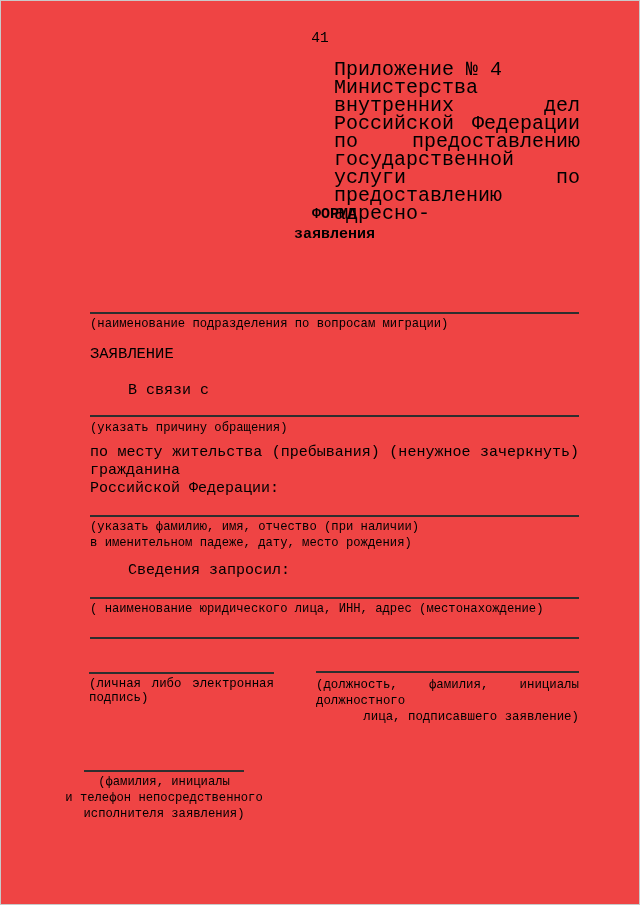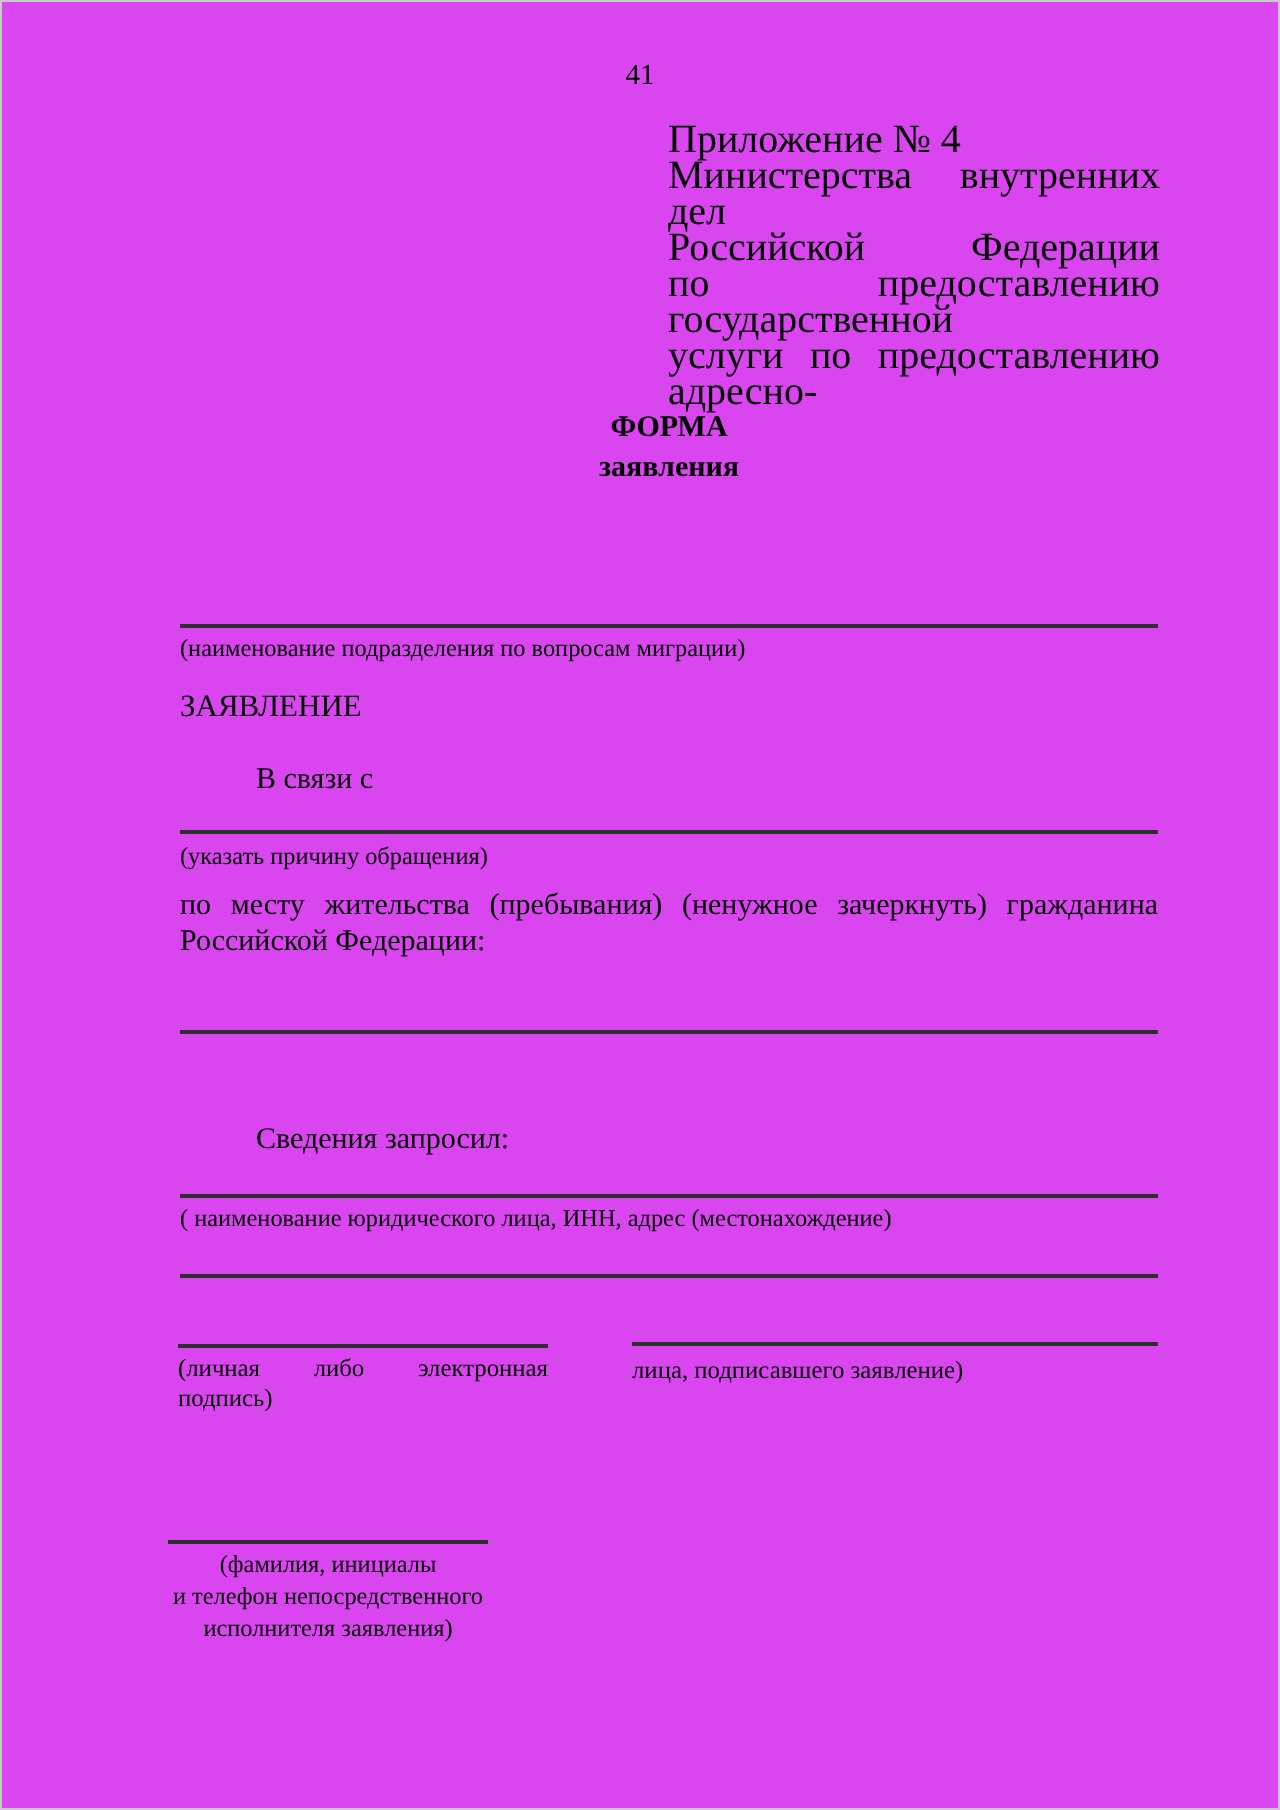--- a/index.html
+++ b/index.html
@@ -1,23 +1,23 @@
 <!DOCTYPE html>
 <html lang="ru"><head>
 <meta charset="utf-8">
 <style>
   html, body { margin: 0; padding: 0; background: #ffffff; }
   .page {
     position: relative;
     width: 640px;
     height: 905px;
-    background: #d946ef;
+    background: #ef4444;
     box-sizing: border-box;
     border: 1px solid #c9c9c9;
-    font-family: Liberation Serif, serif;
+    font-family: Liberation Mono, monospace;
     color: #000000;
     overflow: hidden;
   }
   .abs { position: absolute; }
   .pagenum {
     top: 29px; left: 0; right: 0;
     text-align: center;
     font-size: 14.5px;
   }
   .hdr {
@@ -53,21 +53,21 @@
     top: 344px; left: 89px; width: 489px;
     text-align: left; font-size: 15.5px;
   }
   .lead { font-size: 15px; left: 127px; }
   .sig-line-left  { top: 671px; left: 88px;  width: 185px; }
   .sig-cap-left   { top: 676px; left: 88px;  width: 185px; font-size: 12.4px;
                     text-align: justify; text-align-last: justify; }
   .sig-line-right { top: 670px; left: 315px; width: 263px; }
   .sig-cap-right  { top: 676px; left: 315px; width: 263px; font-size: 12.4px; line-height: 16px; }
   .sig-cap-right .l1 { text-align: justify; text-align-last: justify; }
-  .sig-cap-right .l2 { text-align: left; }
+  .sig-cap-right .l2 { text-align: right; }
   .exec-line { top: 769px; left: 83px; width: 160px; }
   .exec-cap  { top: 773px; left: 55px; width: 216px;
                font-size: 12.2px; line-height: 16px; text-align: center; }
 </style>
 </head>
 <body>
 
 <div class="page">
 
   <div class="abs pagenum">41</div>
@@ -95,33 +95,38 @@
 
   <div class="abs rule full" style="top:414px"></div>
   <div class="abs cap full" style="top:419px">(указать причину обращения)</div>
 
   <div class="abs para request">
     <div class="jl">по месту жительства (пребывания) (ненужное зачеркнуть) гражданина</div>
     <div>Российской Федерации:</div>
   </div>
 
   <div class="abs rule full" style="top:514px"></div>
+  <div class="abs cap full" style="top:518px">
+    <div>(указать фамилию, имя, отчество (при наличии)</div>
+    <div>в именительном падеже, дату, место рождения)</div>
+  </div>
 
   <div class="abs lead" style="top:561px">Сведения запросил:</div>
 
   <div class="abs rule full" style="top:596px"></div>
   <div class="abs cap full" style="top:600px">( наименование юридического лица, ИНН, адрес (местонахождение)</div>
 
   <div class="abs rule full" style="top:636px"></div>
 
   <div class="abs rule sig-line-left"></div>
   <div class="abs sig-cap-left">(личная либо электронная подпись)</div>
 
   <div class="abs rule sig-line-right"></div>
   <div class="abs sig-cap-right">
+    <div class="l1">(должность, фамилия, инициалы должностного</div>
     <div class="l2">лица, подписавшего заявление)</div>
   </div>
 
   <div class="abs rule exec-line"></div>
   <div class="abs exec-cap">
     <div>(фамилия, инициалы</div>
     <div>и телефон непосредственного</div>
     <div>исполнителя заявления)</div>
   </div>
 

